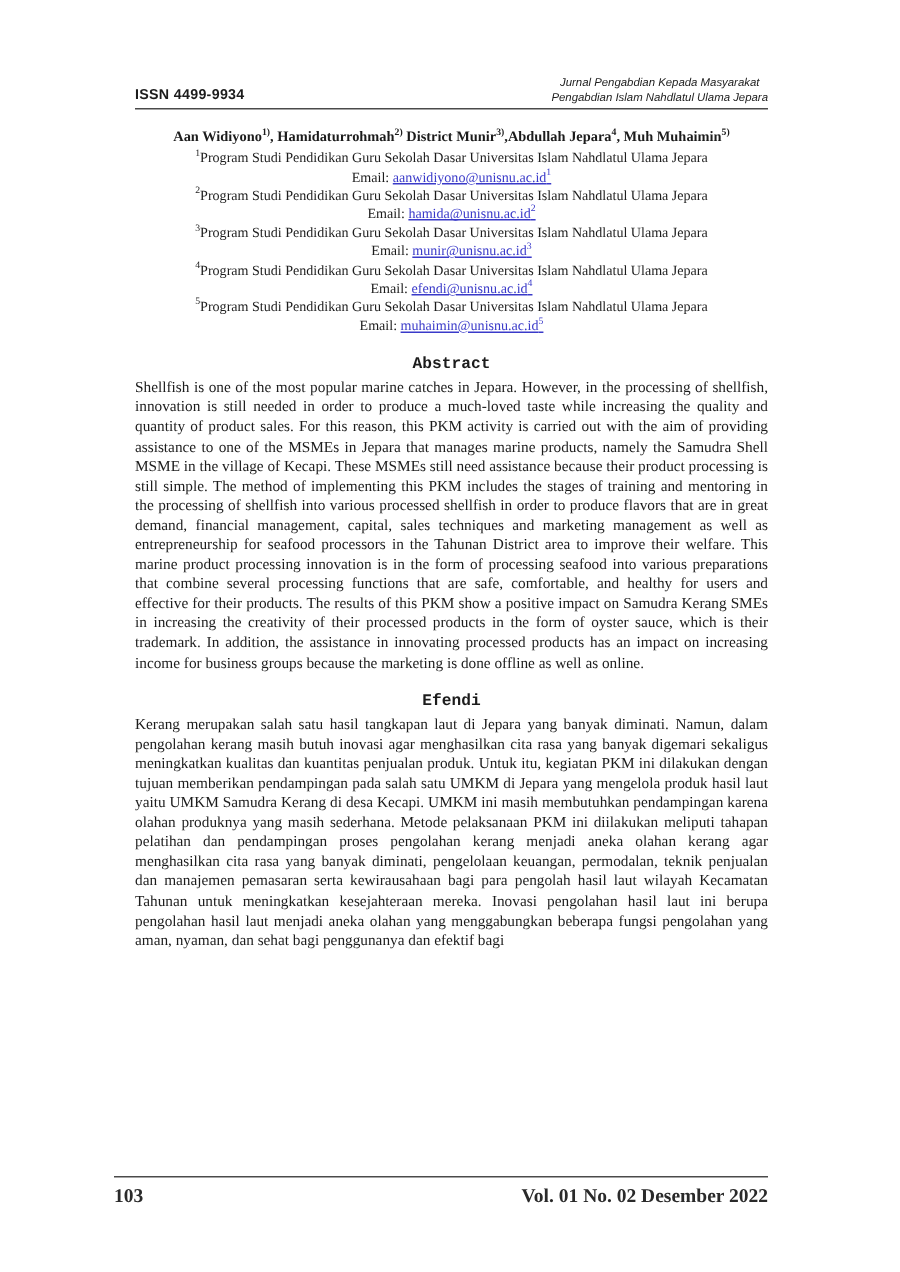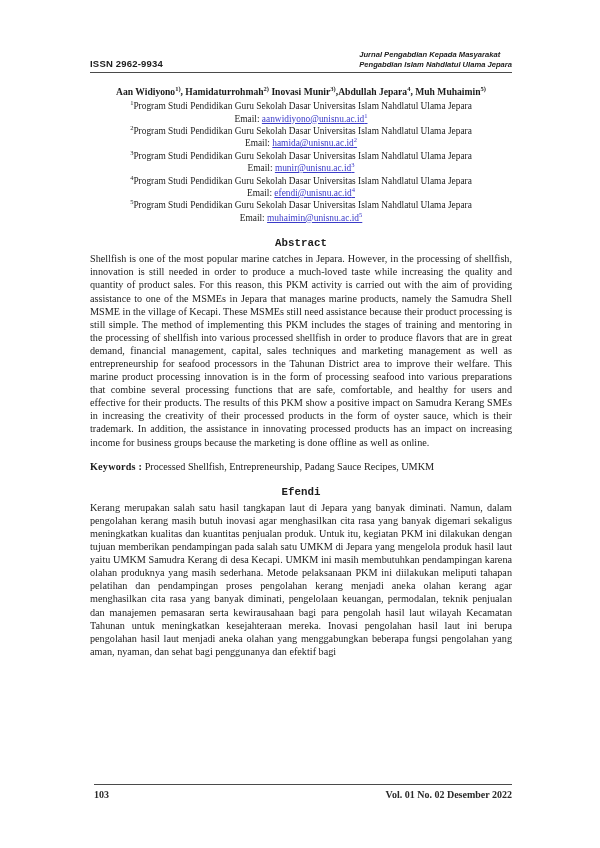--- a/index.html
+++ b/index.html
@@ -27,22 +27,22 @@
     border-bottom:1.2px solid #4a4a4a;
     padding-bottom:3px;
     font-family:"Liberation Sans", sans-serif;
   }
   .issn{
     font-weight:bold;
     font-size:9.5px;
     letter-spacing:.2px;
   }
   .journal{
-    text-align:left;
-    font-weight:bold;
+    text-align:center;
+    font-weight:normal;
     font-style:italic;
     font-size:7.6px;
     line-height:9.6px;
   }
   
   .title{
     margin:17px 0 0 0;
     text-align:center;
     font-size:14.2px;
     line-height:21px;
@@ -89,45 +89,45 @@
   }
   .keywords{
     margin:11px 0 0 0;
     font-size:10.2px;
     line-height:13.1px;
   }
   .keywords b{letter-spacing:.2px;}
   
   .footer{
     position:absolute;
-    left:94px; right:88px; top:784px;
+    left:76px; right:88px; top:784px;
     border-top:1.2px solid #4a4a4a;
     padding-top:4px;
     display:flex;
     justify-content:space-between;
-    font-size:10px;
+    font-size:13px;
     font-weight:bold;
     color:#2a2a2a;
   }
 </style>
 </head>
 <body>
 
 <div class="page">
 
   <div class="header">
-    <div class="issn">ISSN 2962-9934</div>
+    <div class="issn">ISSN 4499-9934</div>
     <div class="journal">
       <div>Jurnal Pengabdian Kepada Masyarakat</div>
       <div>Pengabdian Islam Nahdlatul Ulama Jepara</div>
     </div>
   </div>
 
 
-  <div class="authors" id="authors"><span>Aan Widiyono</span><sup>1)</sup>, <span>Hamidaturrohmah</span><sup>2)</sup> <span>Inovasi Munir</span><sup>3)</sup>,<span>Abdullah Jepara</span><sup>4</sup>, <span>Muh Muhaimin</span><sup>5)</sup></div>
+  <div class="authors" id="authors"><span>Aan Widiyono</span><sup>1)</sup>, <span>Hamidaturrohmah</span><sup>2)</sup> <span>District Munir</span><sup>3)</sup>,<span>Abdullah Jepara</span><sup>4</sup>, <span>Muh Muhaimin</span><sup>5)</sup></div>
 
   <div class="affiliations" id="affiliations">
       <div>
         <div><sup>1</sup>Program Studi Pendidikan Guru Sekolah Dasar Universitas Islam Nahdlatul Ulama Jepara</div>
         <div>Email: <a href="#">aanwidiyono@unisnu.ac.id<sup>1</sup></a></div>
       </div>
       <div>
         <div><sup>2</sup>Program Studi Pendidikan Guru Sekolah Dasar Universitas Islam Nahdlatul Ulama Jepara</div>
         <div>Email: <a href="#">hamida@unisnu.ac.id<sup>2</sup></a></div>
       </div>
@@ -141,21 +141,20 @@
       </div>
       <div>
         <div><sup>5</sup>Program Studi Pendidikan Guru Sekolah Dasar Universitas Islam Nahdlatul Ulama Jepara</div>
         <div>Email: <a href="#">muhaimin@unisnu.ac.id<sup>5</sup></a></div>
       </div>
     </div>
 
   <h2 class="sec-heading">Abstract</h2>
   <p class="body-text">Shellfish is one of the most popular marine catches in Jepara. However, in the processing of shellfish, innovation is still needed in order to produce a much-loved taste while increasing the quality and quantity of product sales. For this reason, this PKM activity is carried out with the aim of providing assistance to one of the MSMEs in Jepara that manages marine products, namely the Samudra Shell MSME in the village of Kecapi. These MSMEs still need assistance because their product processing is still simple. The method of implementing this PKM includes the stages of training and mentoring in the processing of shellfish into various processed shellfish in order to produce flavors that are in great demand, financial management, capital, sales techniques and marketing management as well as entrepreneurship for seafood processors in the Tahunan District area to improve their welfare. This marine product processing innovation is in the form of processing seafood into various preparations that combine several processing functions that are safe, comfortable, and healthy for users and effective for their products. The results of this PKM show a positive impact on Samudra Kerang SMEs in increasing the creativity of their processed products in the form of oyster sauce, which is their trademark. In addition, the assistance in innovating processed products has an impact on increasing income for business groups because the marketing is done offline as well as online.</p>
 
-  <p class="keywords"><b>Keywords :</b><span> Processed Shellfish, Entrepreneurship, Padang Sauce Recipes, UMKM</span></p>
 
   <h2 class="sec-heading">Efendi</h2>
   <p class="body-text">Kerang merupakan salah satu hasil tangkapan laut di Jepara yang banyak diminati. Namun, dalam pengolahan kerang masih butuh inovasi agar menghasilkan cita rasa yang banyak digemari sekaligus meningkatkan kualitas dan kuantitas penjualan produk. Untuk itu, kegiatan PKM ini dilakukan dengan tujuan memberikan pendampingan pada salah satu UMKM di Jepara yang mengelola produk hasil laut yaitu UMKM Samudra Kerang di desa Kecapi. UMKM ini masih membutuhkan pendampingan karena olahan produknya yang masih sederhana. Metode pelaksanaan PKM ini diilakukan meliputi tahapan pelatihan dan pendampingan proses pengolahan kerang menjadi aneka olahan kerang agar menghasilkan cita rasa yang banyak diminati, pengelolaan keuangan, permodalan, teknik penjualan dan manajemen pemasaran serta kewirausahaan bagi para pengolah hasil laut wilayah Kecamatan Tahunan untuk meningkatkan kesejahteraan mereka. Inovasi pengolahan hasil laut ini berupa pengolahan hasil laut menjadi aneka olahan yang menggabungkan beberapa fungsi pengolahan yang aman, nyaman, dan sehat bagi penggunanya dan efektif bagi</p>
 
 </div>
 
 <div class="footer">
   <span>103</span>
   <span>Vol. 01 No. 02 Desember 2022</span>
 </div>

